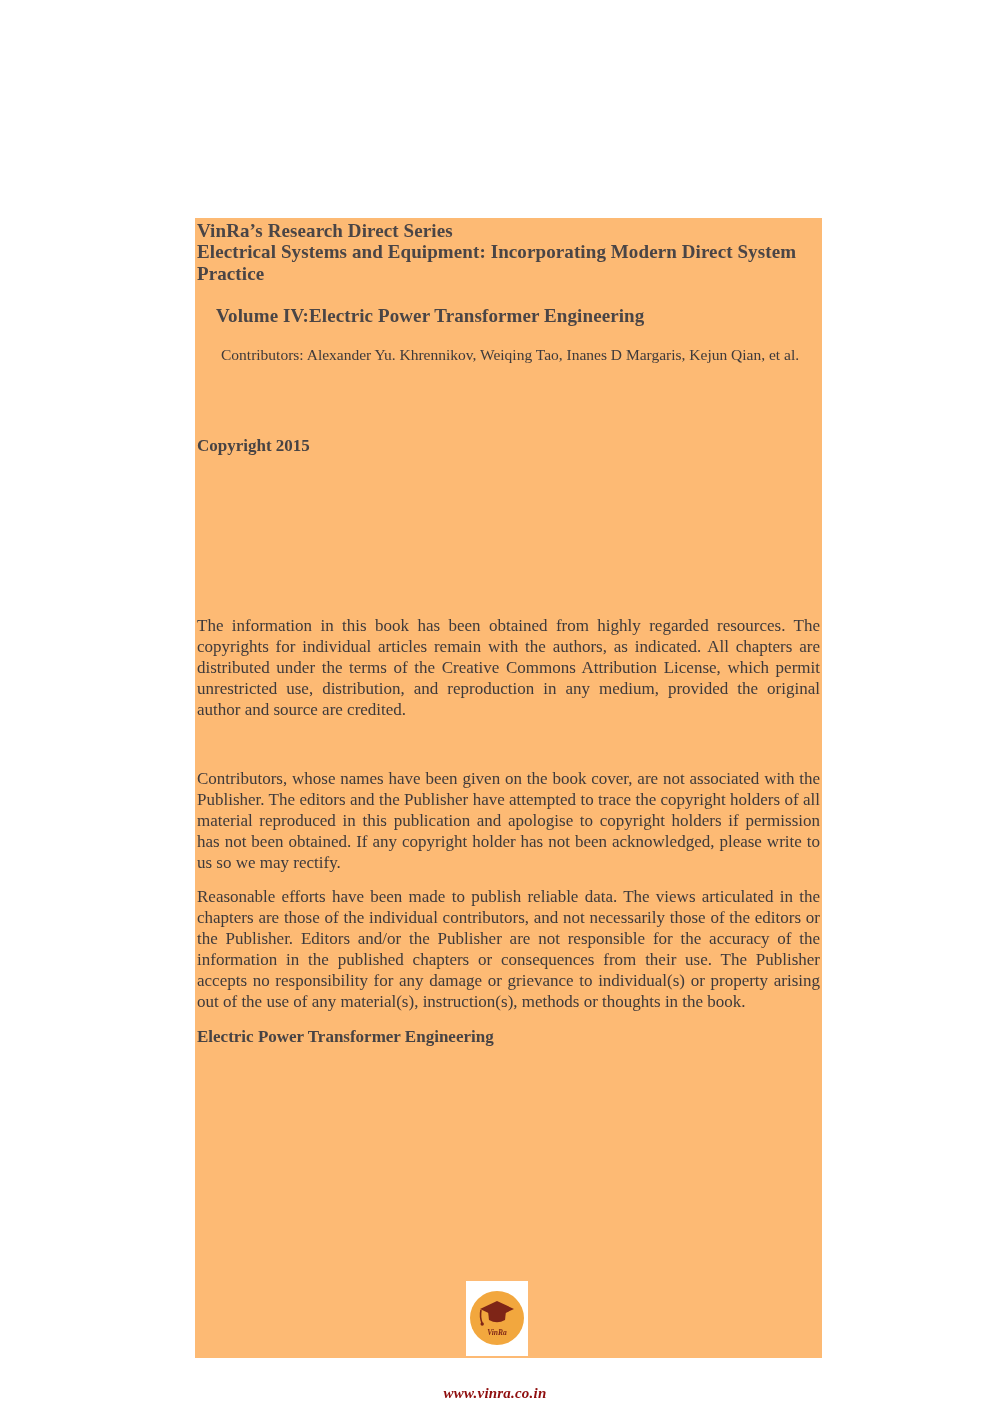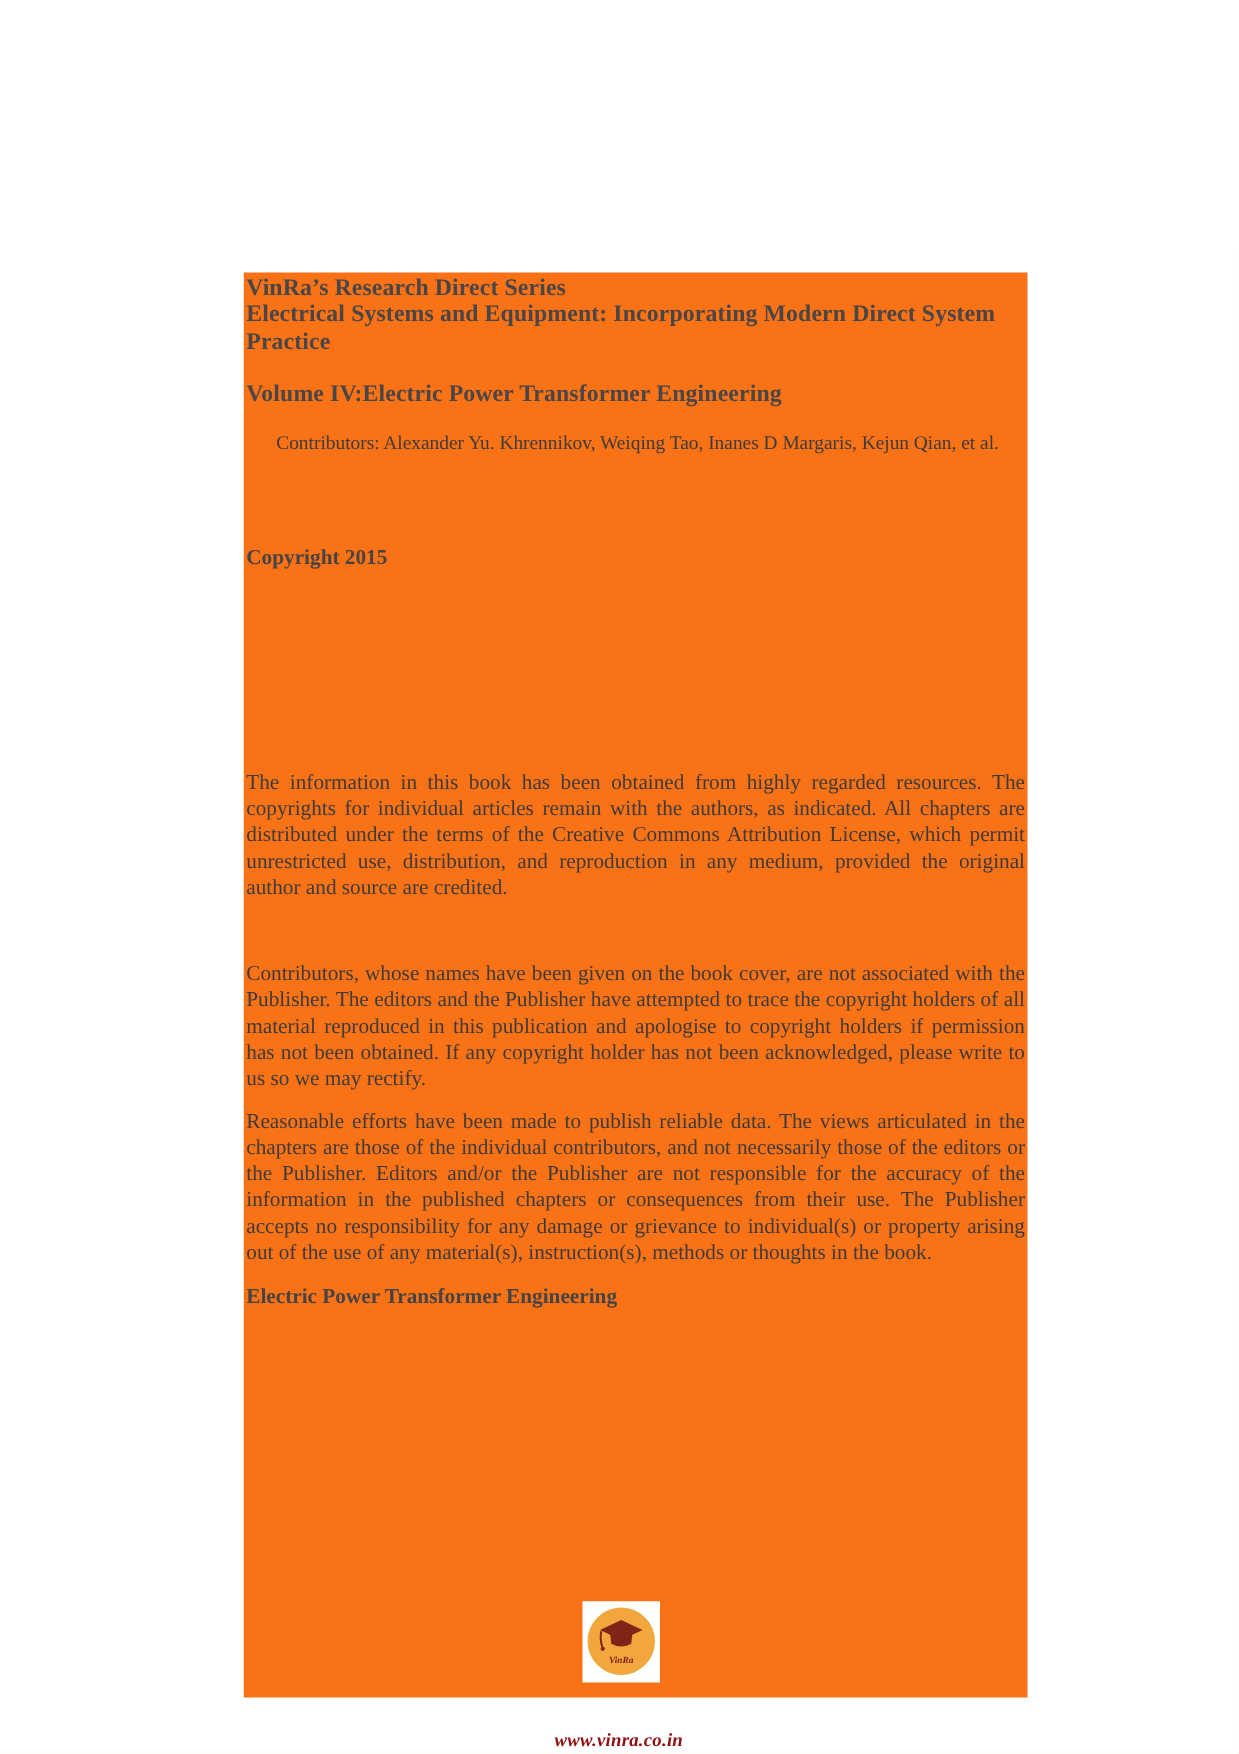--- a/index.html
+++ b/index.html
@@ -16,21 +16,21 @@
     width: 991px;
     height: 1403px;
     background: #ffffff;
   }
   .page-image {
     position: absolute;
     left: 195px;
     top: 218px;
     width: 627px;
     height: 1140px;
-    background: #f97316;
+    background: #fdba74;
     color: #3e3a3b;
   }
   .abs { position: absolute; left: 2px; right: 2px; }
   .heading {
     font-weight: bold;
     font-size: 19px;
     line-height: 21.5px;
     color: #4a4546;
     letter-spacing: 0.1px;
   }
@@ -48,21 +48,21 @@
   .contributors-line {
     font-size: 15.5px;
     white-space: nowrap;
     color: #3e3a3b;
   }
   .logo-box {
     position: absolute;
     left: 271px;
     top: 1063px;
     width: 62px;
-    height: 65px;
+    height: 75px;
     background: #ffffff;
     display: flex;
     align-items: center;
     justify-content: center;
   }
   .website-line {
     position: absolute;
     left: 230px;
     top: 1130px;
     width: 140px;
@@ -79,21 +79,21 @@
 <body>
 
 <div class="canvas">
 
   <div class="page-image">
 
     <div class="abs heading" style="top: 2px;">VinRa’s Research Direct Series</div>
 
     <div class="abs heading" style="top: 23px;">Electrical Systems and Equipment: Incorporating Modern Direct System Practice</div>
 
-    <div class="abs heading" style="top: 87px;">Volume IV:Electric Power Transformer Engineering</div>
+    <div class="abs heading" style="top: 87px; margin-left: 19px;">Volume IV:Electric Power Transformer Engineering</div>
 
     <div class="abs contributors-line" style="top: 128px; margin-left: 24px;">Contributors: Alexander Yu. Khrennikov, Weiqing Tao, Inanes D Margaris, Kejun Qian, et al.</div>
 
     <div class="abs body-bold" style="top: 218px;">Copyright 2015</div>
 
     <div class="abs body-text" style="top: 398px;">The information in this book has been obtained from highly regarded resources. The copyrights for individual articles remain with the authors, as indicated. All chapters are distributed under the terms of the Creative Commons Attribution License, which permit unrestricted use, distribution, and reproduction in any medium, provided the original author and source are credited.</div>
 
 
     <div class="abs body-text" style="top: 551px;">Contributors, whose names have been given on the book cover, are not associated with the Publisher. The editors and the Publisher have attempted to trace the copyright holders of all material reproduced in this publication and apologise to copyright holders if permission has not been obtained. If any copyright holder has not been acknowledged, please write to us so we may rectify.</div>
 

